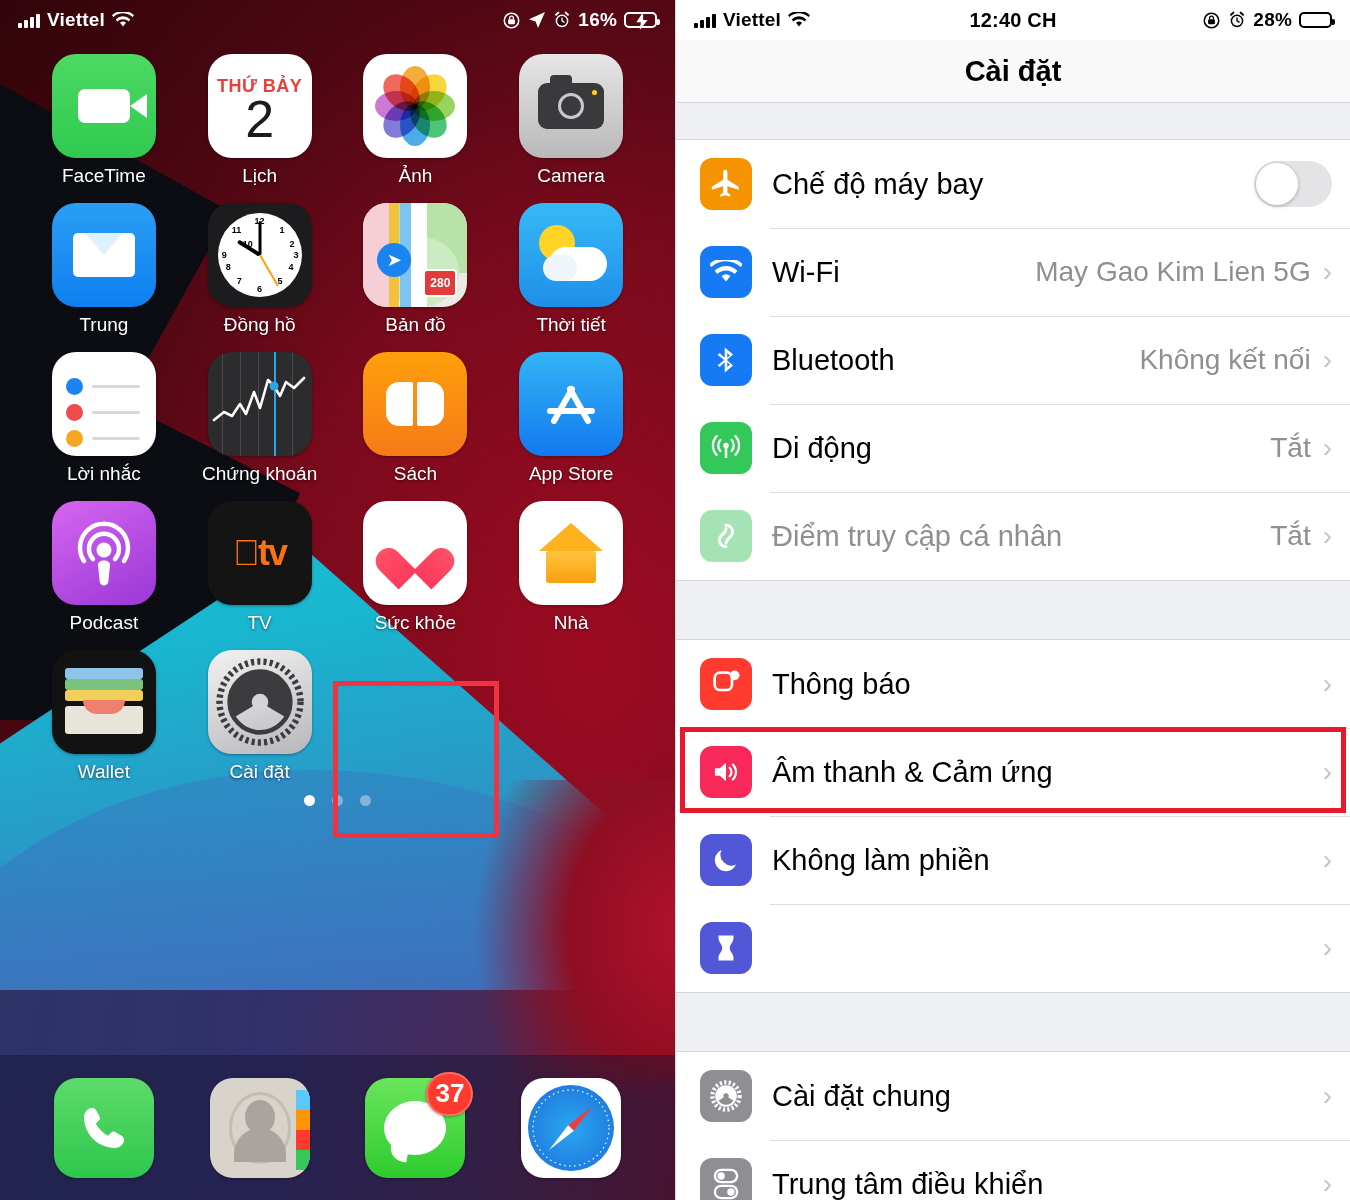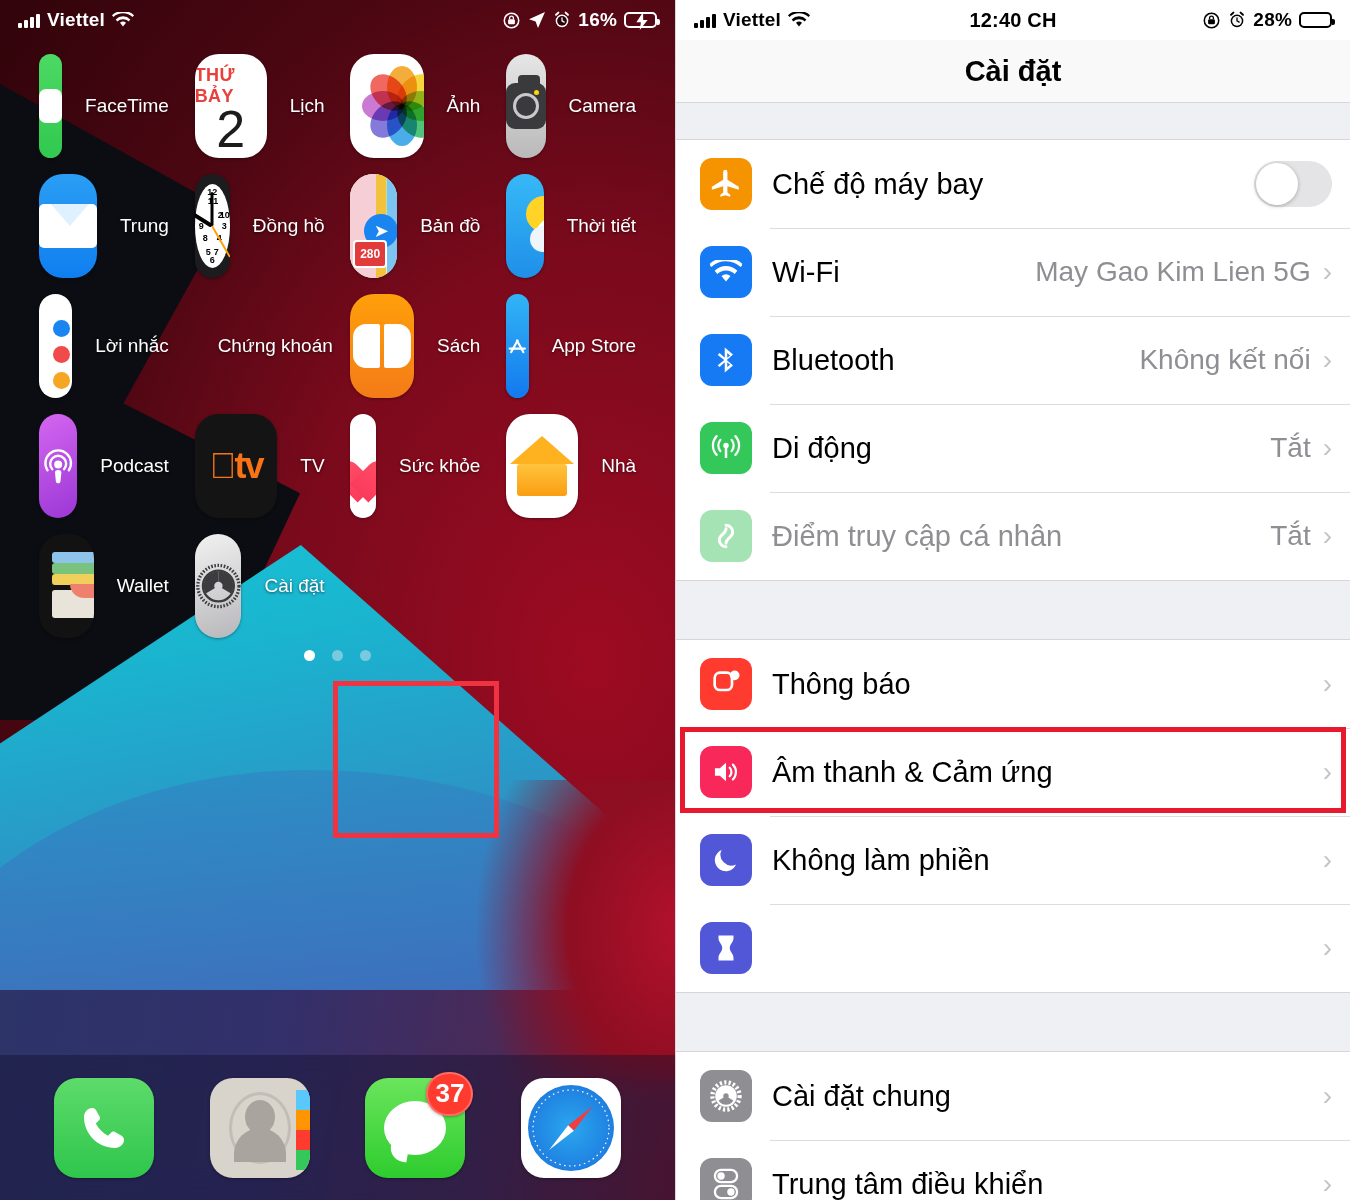--- a/index.html
+++ b/index.html
@@ -68,21 +68,21 @@
   }
   .batt:after{content:""; position:absolute; right:-5px; top:4.5px; width:3px; height:6px;
     background:currentColor; border-radius:0 2px 2px 0;}
   .batt-fill{height:100%; border-radius:2px;}
 
   
   .grid{
     position:relative; z-index:5; padding:14px 26px 0 26px;
     display:grid; grid-template-columns:repeat(4,1fr); row-gap:16px; justify-items:center;
   }
-  .app{width:130px; display:flex; align-items:center; gap:23px;}
+  .app{width:130px; display:flex; flex-direction:column; align-items:center; gap:7px;}
   .ic{width:104px; height:104px; border-radius:24px; position:relative; overflow:hidden;
       box-shadow:0 1px 3px rgba(0,0,0,.35); display:flex; align-items:center; justify-content:center;}
   .lbl{color:#fff; font-size:19px; text-shadow:0 1px 3px rgba(0,0,0,.6); white-space:nowrap;}
 
   
   .ic-facetime{background:linear-gradient(180deg,#4cd964,#31c950);}
   .ic-facetime .cam{width:52px;height:34px;background:#fff;border-radius:7px;position:relative;}
   .ic-facetime .cam:after{content:"";position:absolute;right:-17px;top:5px;width:0;height:0;
     border-top:12px solid transparent;border-bottom:12px solid transparent;border-right:17px solid #fff;}
   .ic-cal{background:#fff;flex-direction:column;}

